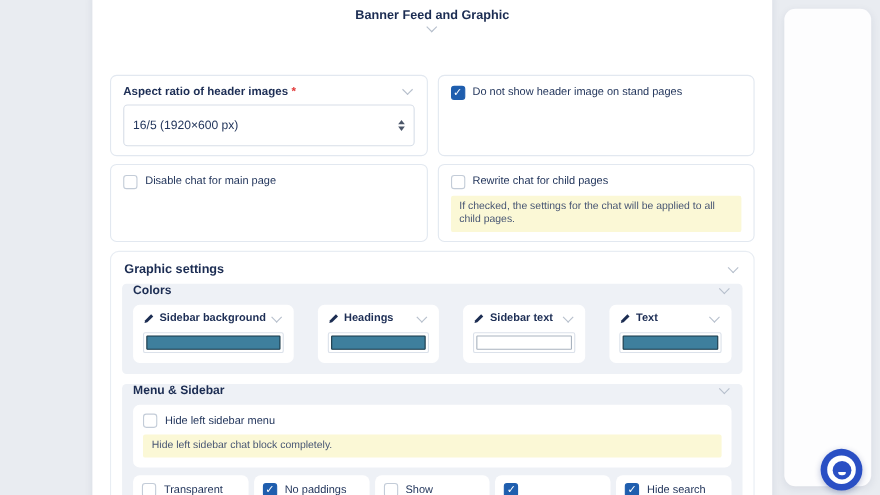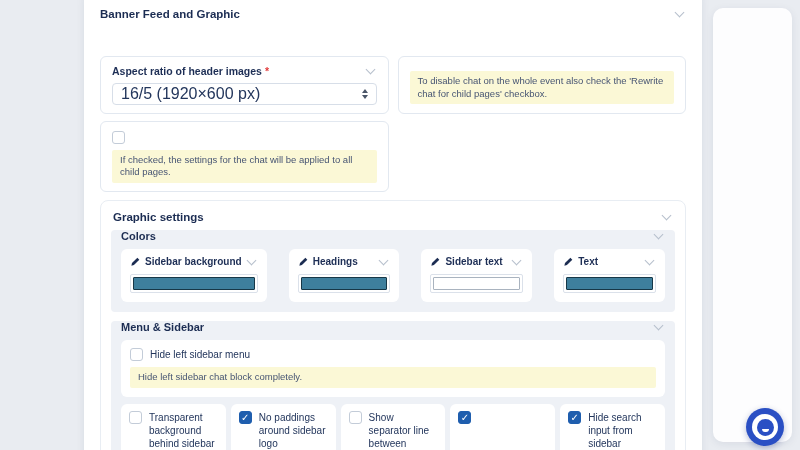--- a/index.html
+++ b/index.html
@@ -45,35 +45,35 @@
   .cb.checked { background:#1f5eae; border-color:#1f5eae; }
   .cb.checked::after { content:"\2713"; }
   .cb-row { display:flex; align-items:flex-start; gap:7px; }
   .cb-label { font-size:10px; color:#23365c; line-height:1.3; }
   .hint {
     background:#fbf8d6; color:#475573; font-size:9.5px; line-height:1.32;
     padding:4px 8px; border-radius:2px;
   }
 
   
-  .banner-head { margin-bottom:7px; }
+  .banner-head { margin-bottom:7px;flex-direction:column; }
   .banner-grid {
     display:grid; grid-template-columns:1fr 1fr; gap:7px 9px;margin-top:36px;
   }
   .field-box {
     border:1px solid #e2e8f0; border-radius:6px; padding:8px 11px;
     background:#fff;
   }
   .box-label-row { display:flex; align-items:center; justify-content:space-between; }
   .box-label { font-size:10.5px; font-weight:bold; color:#1d2e55; }
   .req { color:#e23b3b; font-weight:bold; }
   .select {
-    margin-top:6px; height:22px; border:1px solid #d7dee8; border-radius:4px;
+    margin-top:6px; height:38px; border:1px solid #d7dee8; border-radius:4px;
     display:flex; align-items:center; justify-content:space-between;
-    padding:0 8px; font-size:16px; color:#23365c; cursor:pointer; background:#fff;
+    padding:0 8px; font-size:11px; color:#23365c; cursor:pointer; background:#fff;
   }
   .updown { display:flex; flex-direction:column; gap:2px; }
   .updown i { display:block; width:0; height:0; border-left:3px solid transparent; border-right:3px solid transparent; }
   .updown .t-up { border-bottom:4px solid #4a5568; }
   .updown .t-dn { border-top:4px solid #4a5568; }
   .field-box .hint { margin-top:6px; }
 
   
   .visual-card {
     margin-top:8px; border:1px solid #e8edf3; border-radius:8px;
@@ -150,28 +150,38 @@
       </div>
       <div class="select">
         <span>16/5 (1920×600 px)</span>
         <span class="updown">
             <i class="t-up"></i>
             <i class="t-dn"></i>
           </span>
       </div>
     </div>
 
-
     <div class="field-box">
-      <div class="hint">To disable chat on the whole event also check the 'Rewrite chat for child pages' checkbox.</div>
+      <div class="cb-row">
+        <span class="cb checked"></span>
+        <span class="cb-label">Do not show header image on stand pages</span>
+      </div>
     </div>
 
     <div class="field-box">
       <div class="cb-row">
         <span class="cb"></span>
+        <span class="cb-label">Disable chat for main page</span>
+      </div>
+    </div>
+
+    <div class="field-box">
+      <div class="cb-row">
+        <span class="cb"></span>
+        <span class="cb-label">Rewrite chat for child pages</span>
       </div>
       <div class="hint">If checked, the settings for the chat will be applied to all child pages.</div>
     </div>
   </div>
 
   <div class="visual-card">
     <div class="sec-head">
       <span class="sec-title">Graphic settings</span>
       <span class="chev"></span>
     </div>

